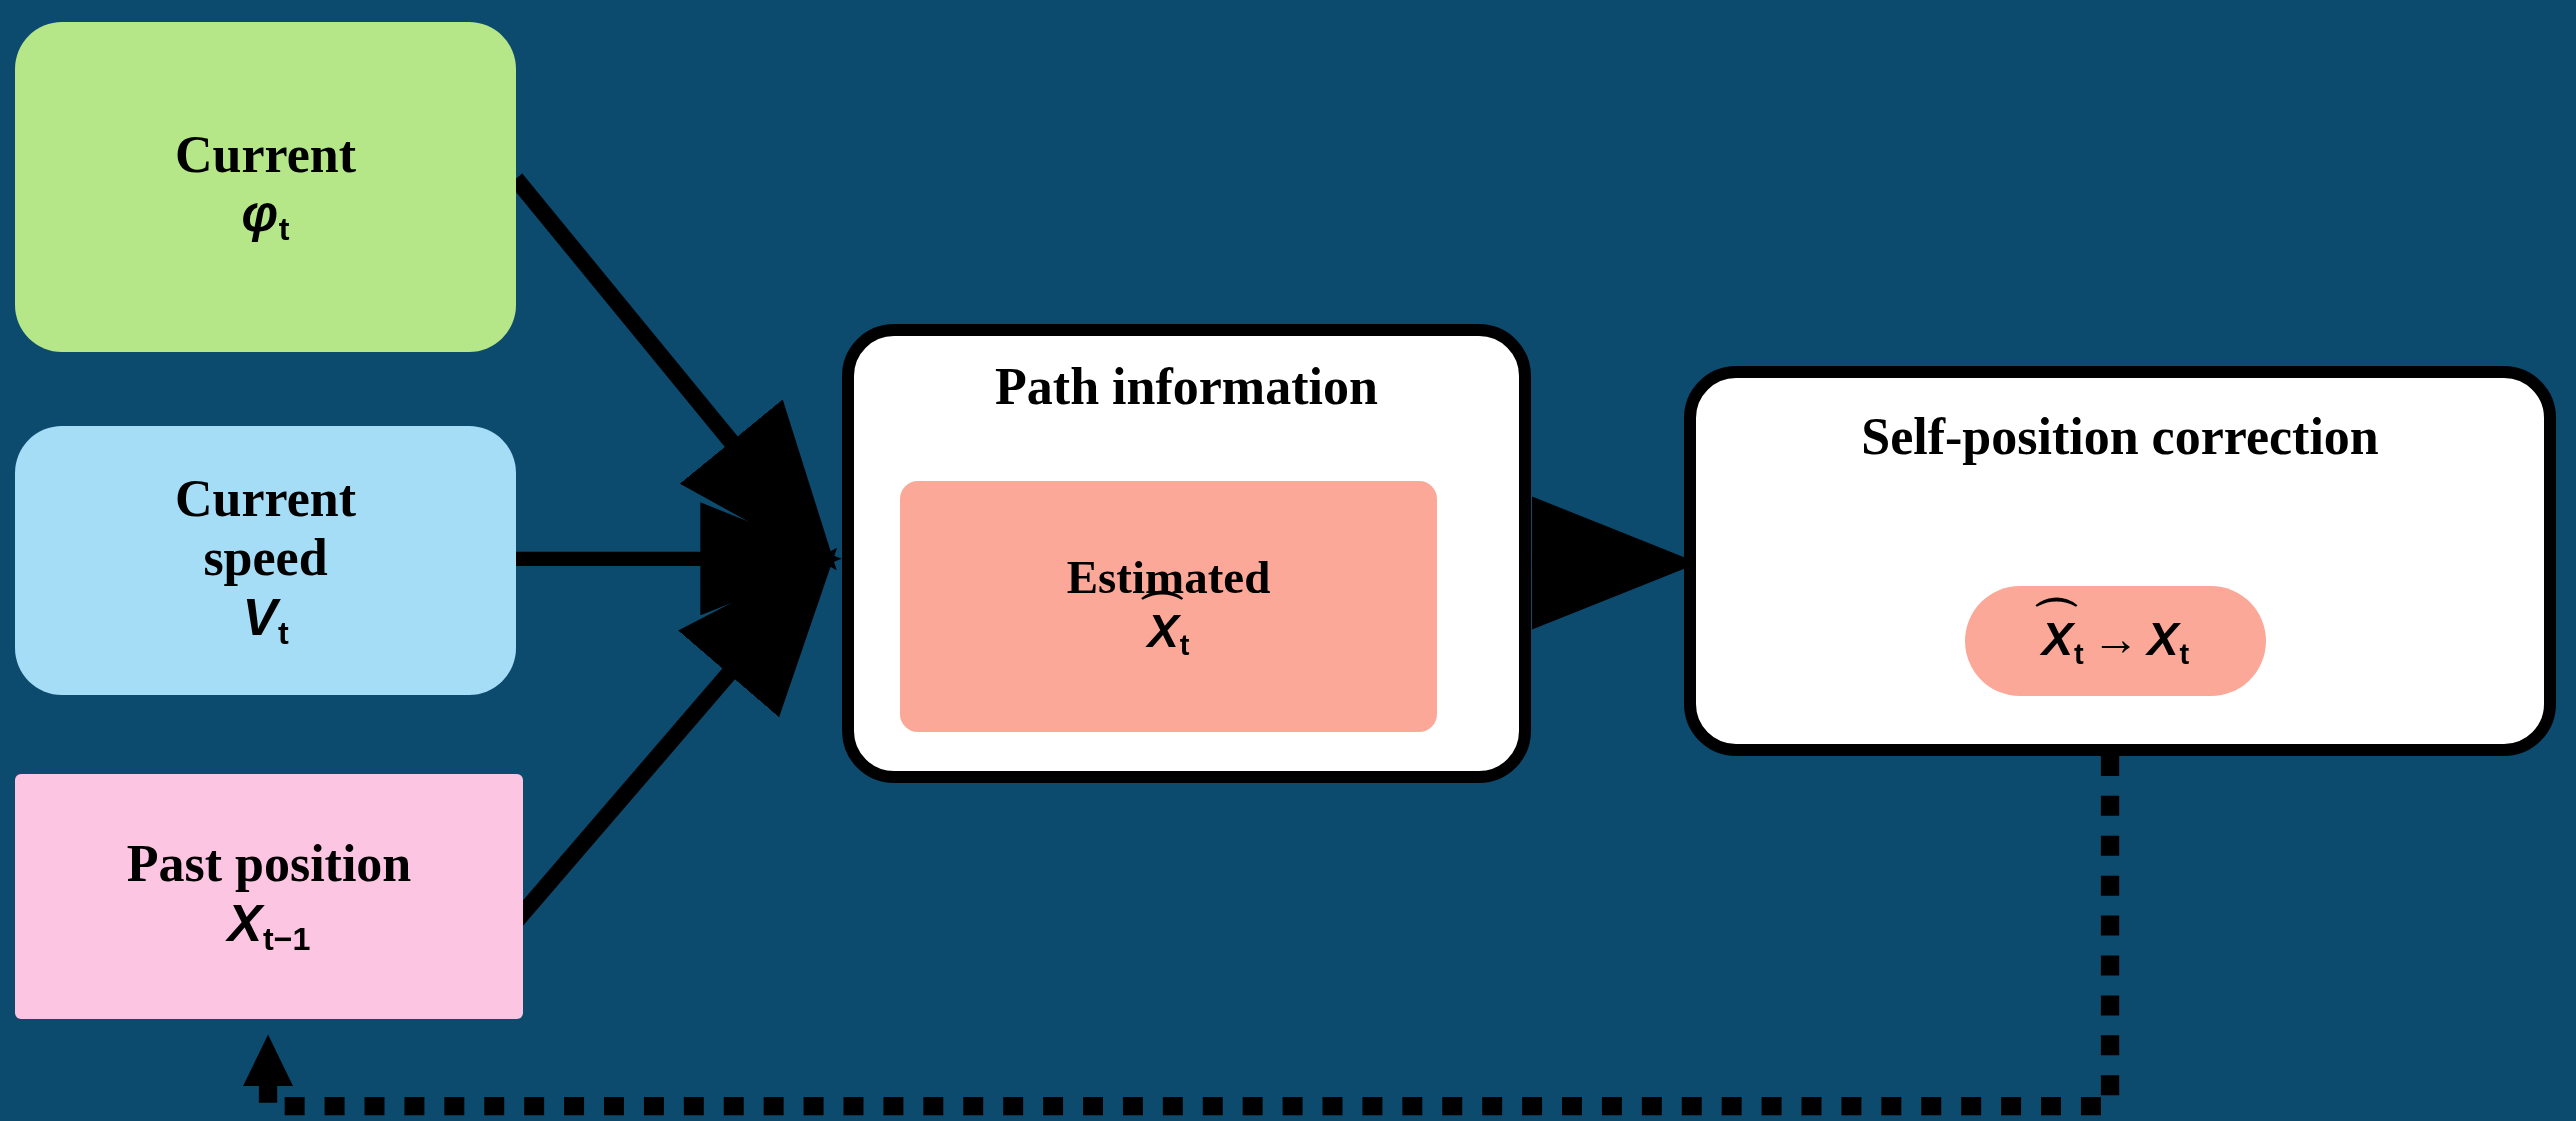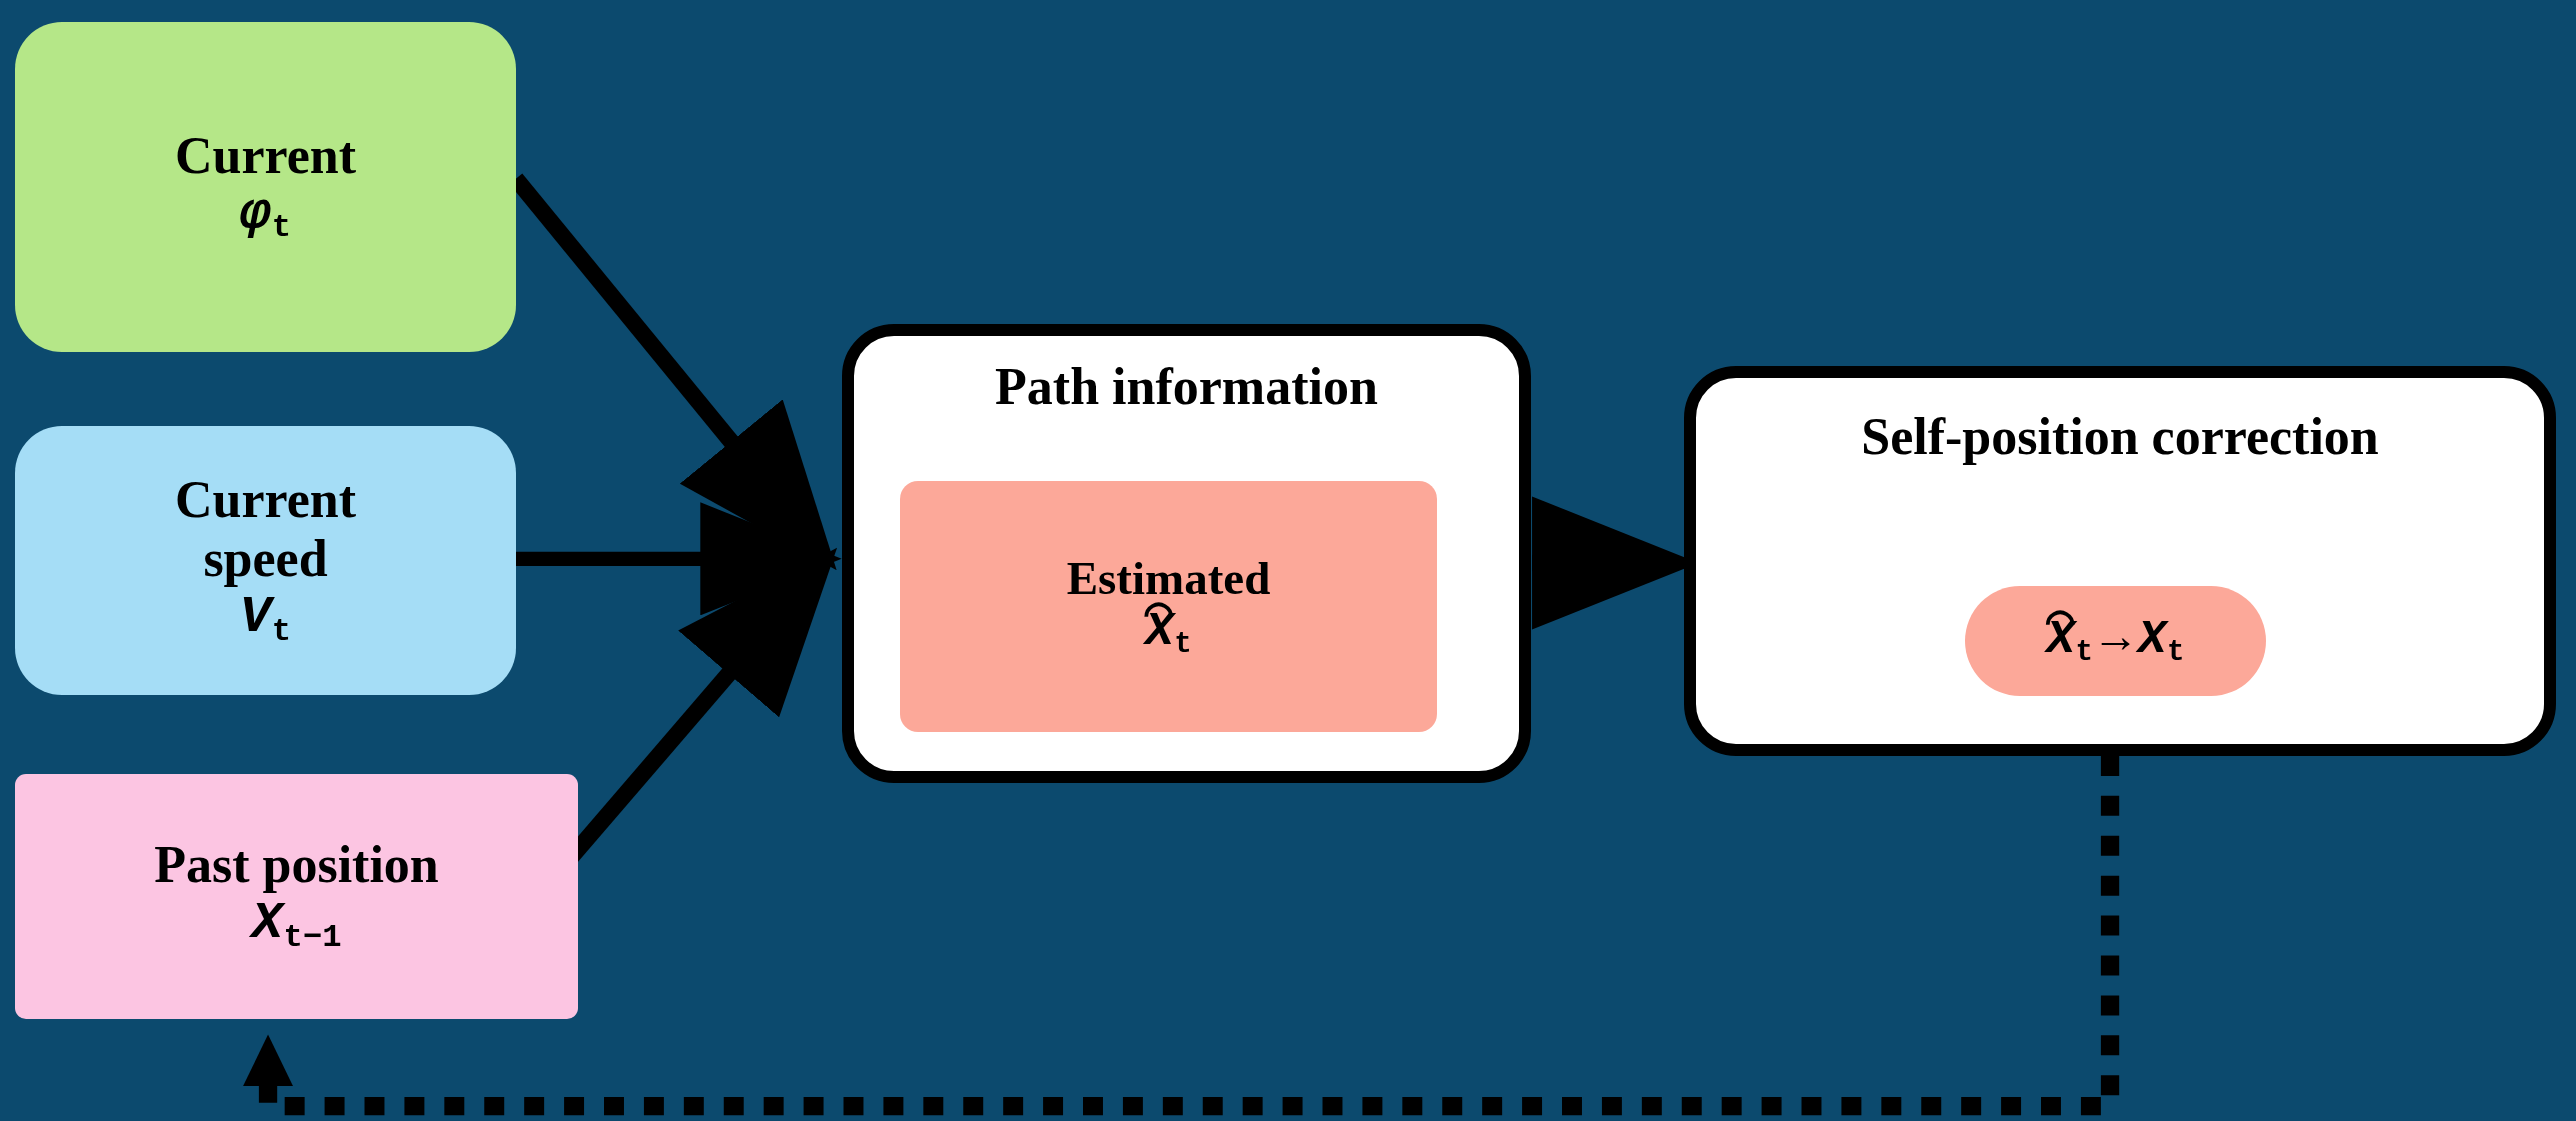--- a/index.html
+++ b/index.html
@@ -33,23 +33,23 @@
     left: 15px; top: 21.6px; width: 501px; height: 330px;
     background: #b5e788;
     border-radius: 47px;
   }
   #node-speed {
     left: 15px; top: 426px; width: 501px; height: 269px;
     background: #a5ddf6;
     border-radius: 47px;
   }
   #node-past-position {
-    left: 15px; top: 774px; width: 563px; height: 245px;
+    left: 15px; top: 774px; width: 508px; height: 245px;
     background: #fcc5e2;
-    border-radius: 11px;
+    border-radius: 6px;
   }
 
   
   #node-path-integration {
     left: 842px; top: 324px; width: 689px; height: 459px;
     background: #ffffff;
     border: 12.5px solid #000000;
     border-radius: 52px;
     justify-content: flex-start;
     padding-top: 21.6px;
@@ -90,21 +90,21 @@
     font-weight: bold;
     color: #000;
   }
 
   .label-line { display: block; }
   .t-54 { font-size: 47px; }
   .t-60 { font-size: 52px; }
 
   
   .math {
-    font-family: Liberation Mono, monospace;
+    font-family: Liberation Sans, sans-serif;
     font-style: italic;
     font-weight: bold;
     white-space: nowrap;
   }
   .math .sub {
     font-size: 0.62em;
     font-style: normal;
     vertical-align: -0.28em;
     margin-left: 0.8px;
   }

